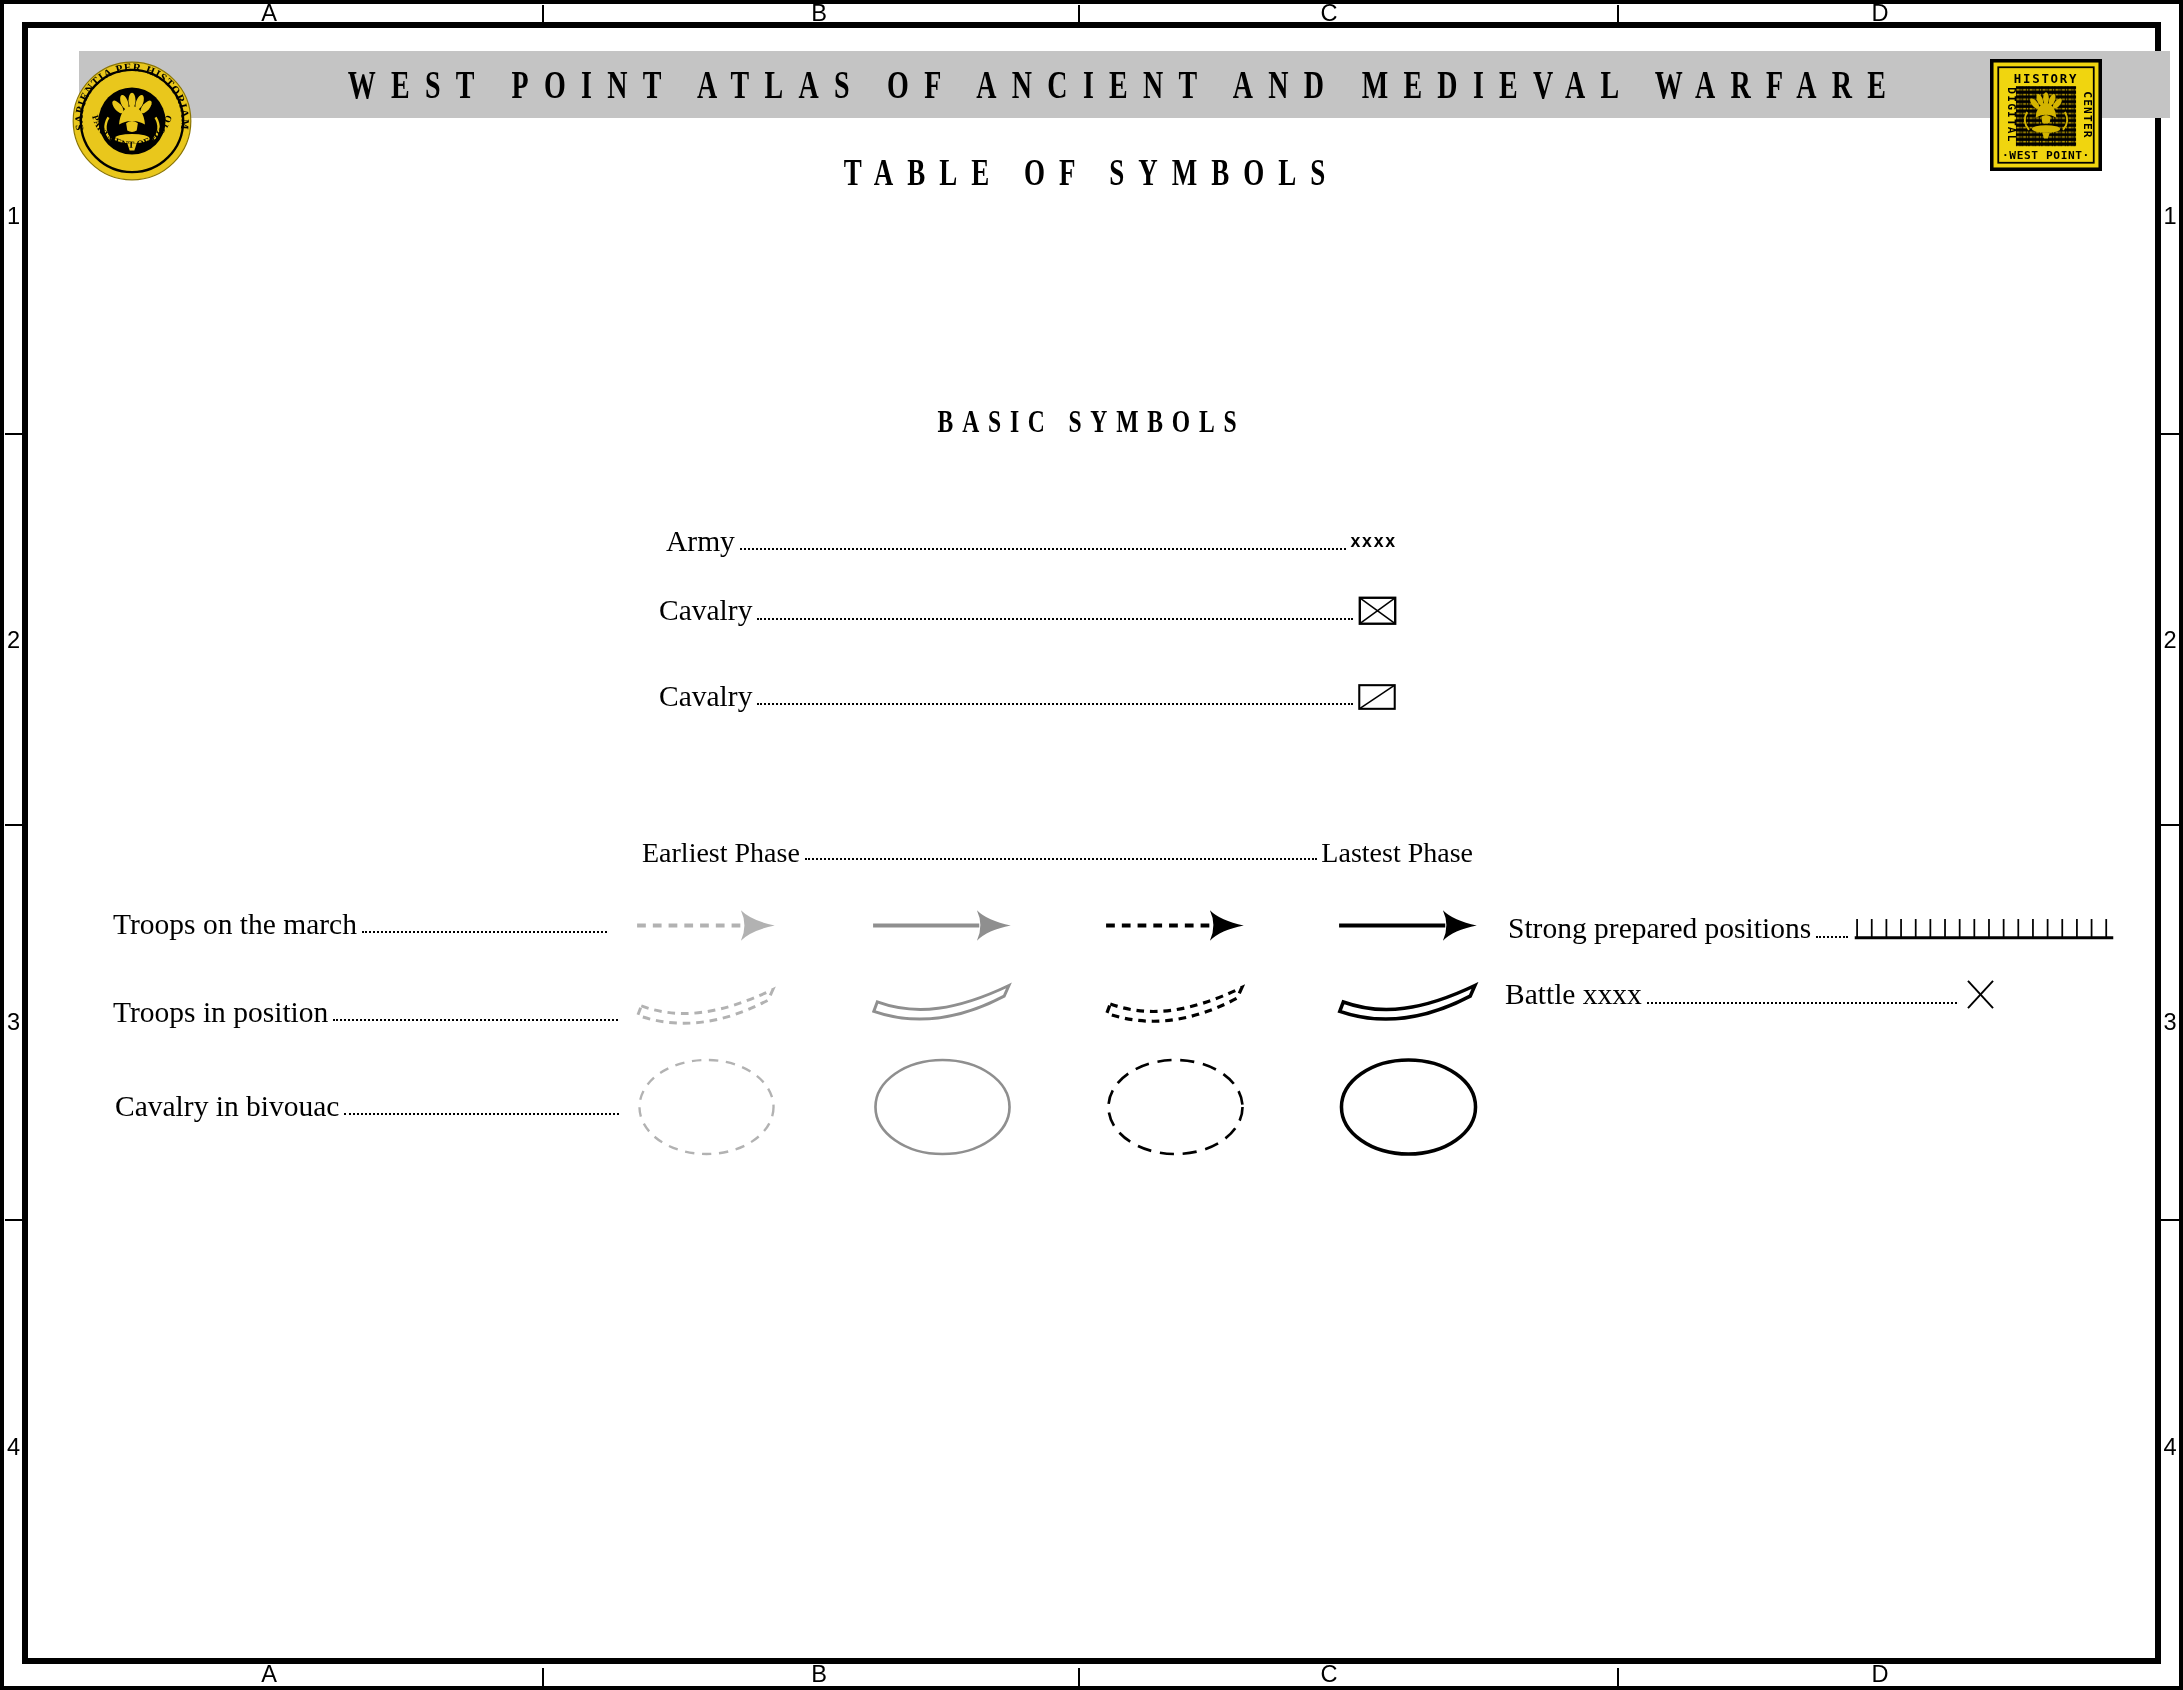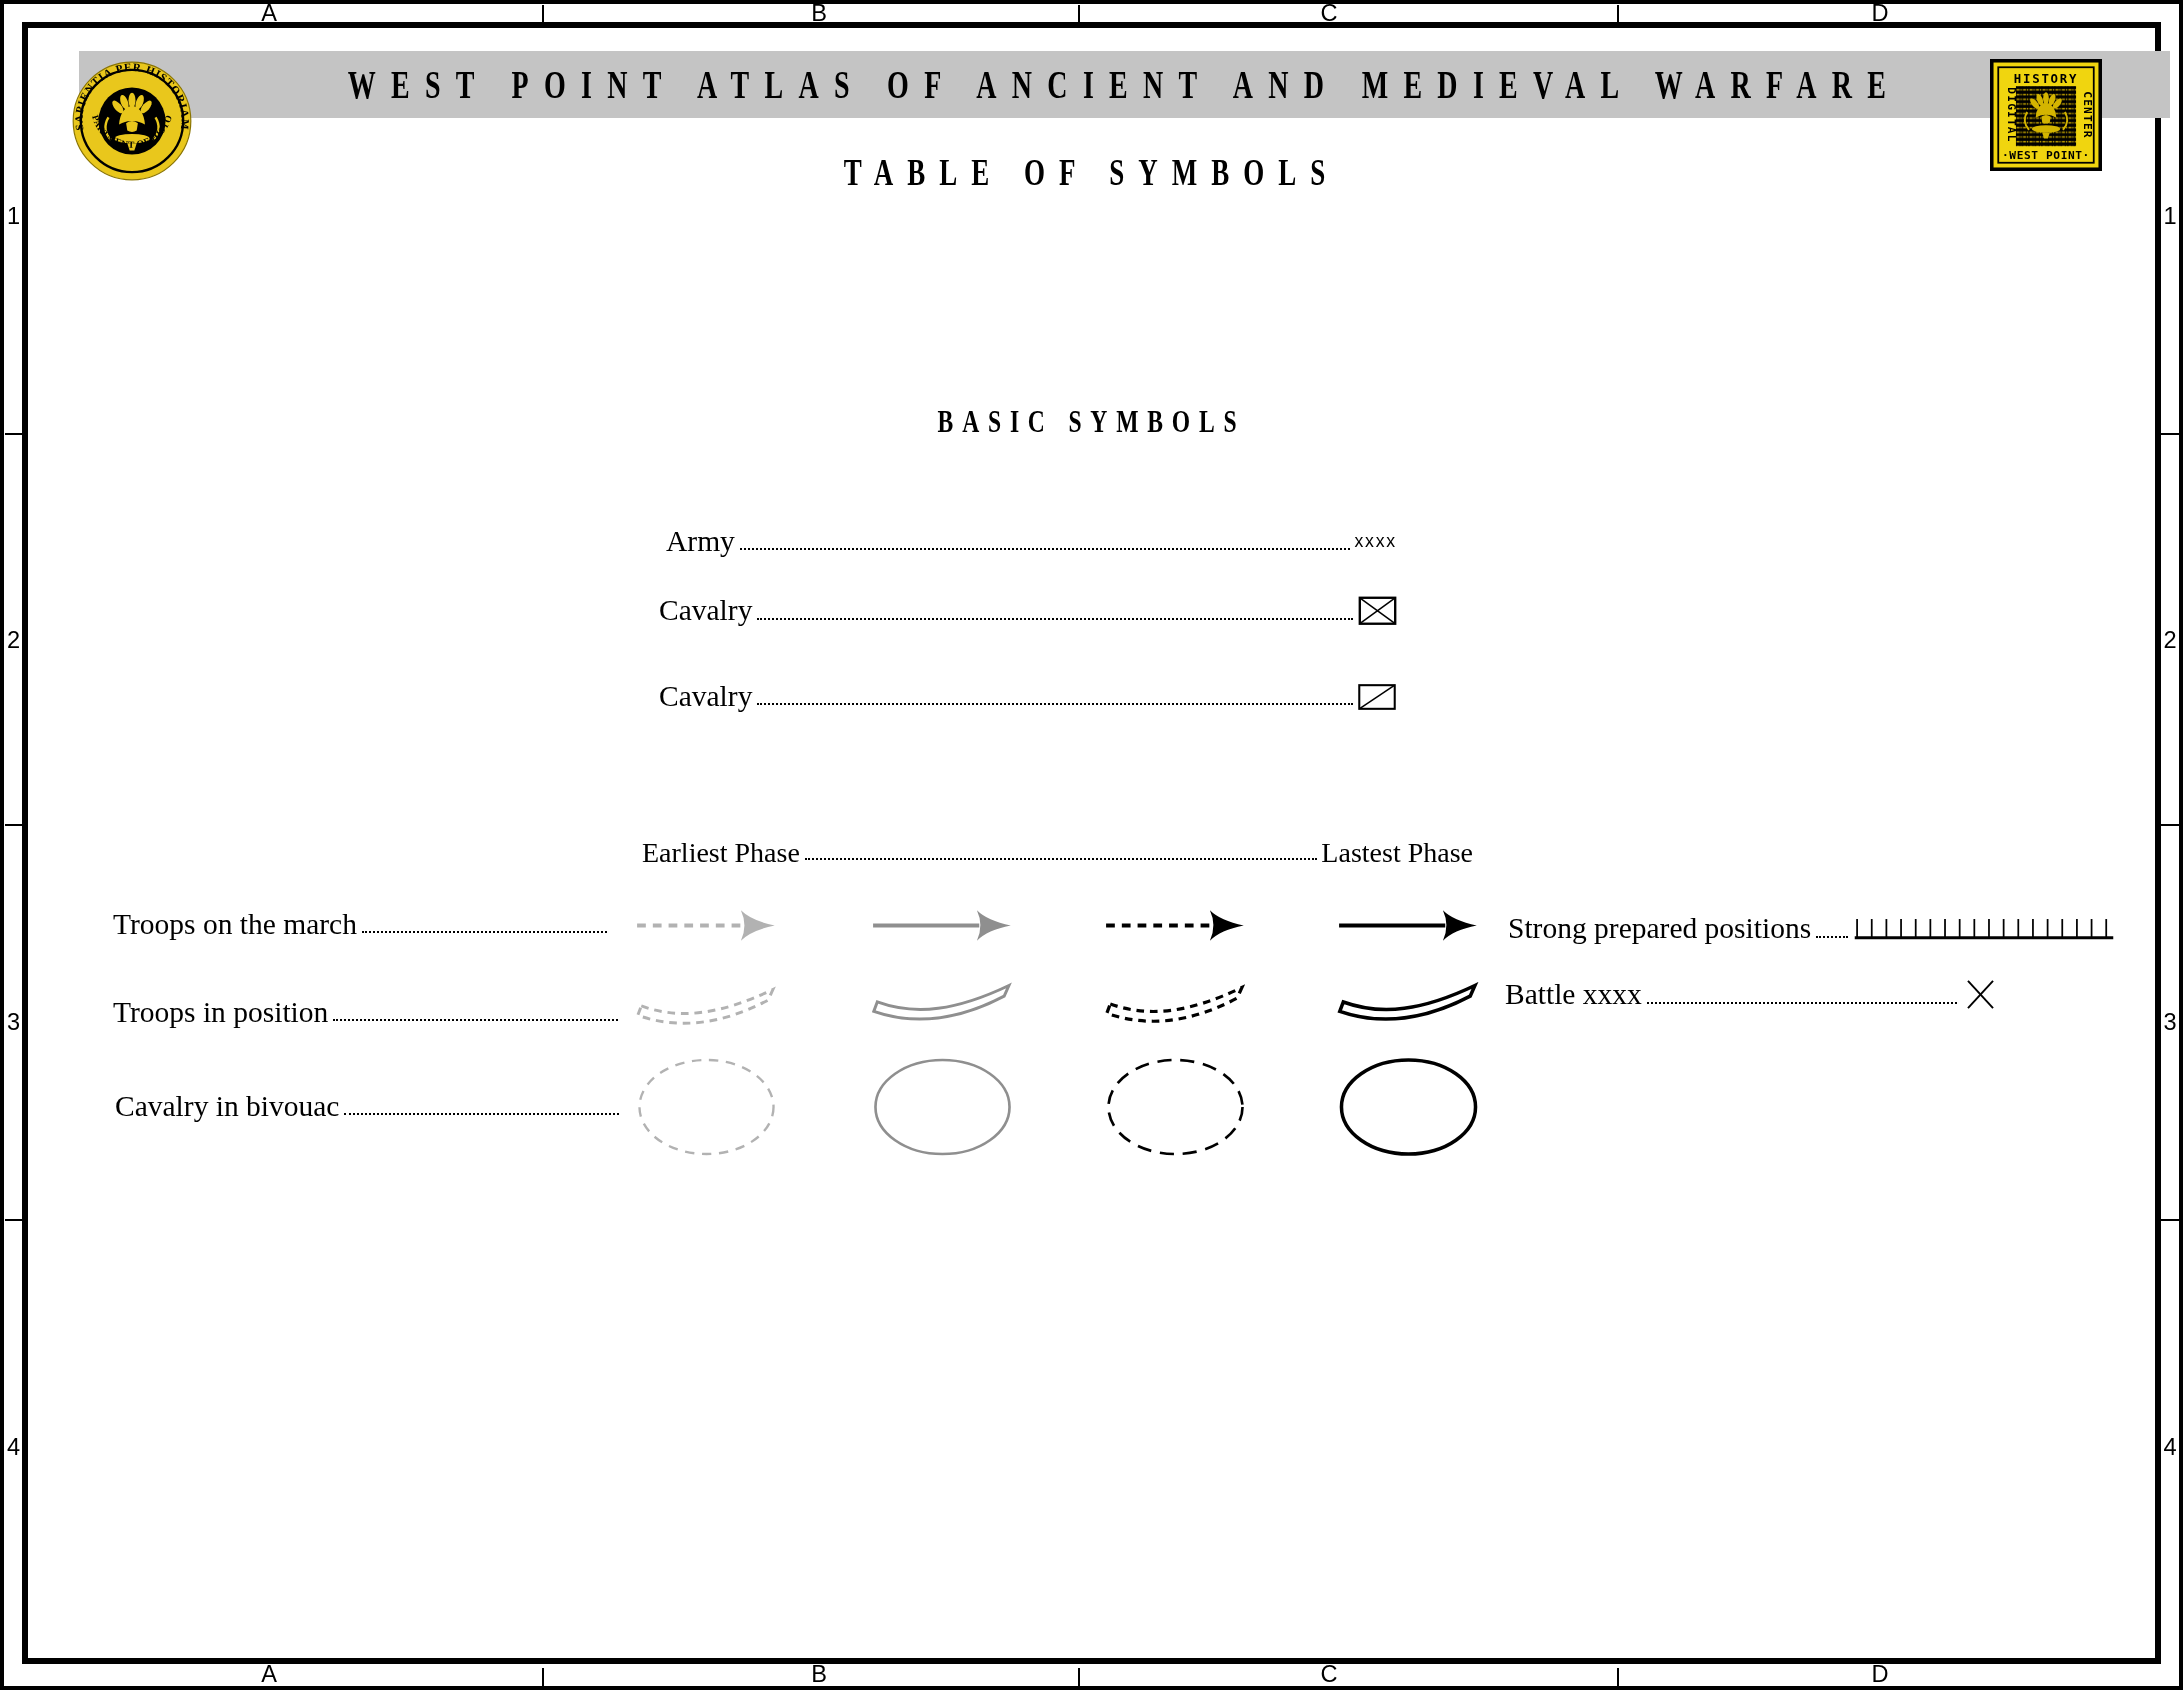--- a/index.html
+++ b/index.html
@@ -21,21 +21,21 @@
   .section-title{position:absolute;left:0;right:0;top:409px;text-align:center;font-weight:700;
               font-size:23.6px;letter-spacing:8.8px;transform:scaleY(1.3);}
 
   .seal{position:absolute;left:72px;top:61px;width:120px;height:120px;}
   .dhc-logo{position:absolute;left:1990px;top:59px;width:112px;height:112px;}
 
   .legend-row{position:absolute;display:flex;align-items:center;}
   .row-label{font-size:29.5px;line-height:1;white-space:nowrap;text-align:right;}
   .leader{flex:1 1 auto;height:0;border-bottom:2.9px dotted #000;margin:0 4.7px;
           align-self:flex-end;margin-bottom:9.4px;min-width:17.7px;}
-  .xxxx{font-family:"Liberation Sans",sans-serif;font-size:17.7px;letter-spacing:1.8px;line-height:1;}
+  .xxxx{font-family:"Liberation Sans",sans-serif;font-size:17.7px;letter-spacing:1.8px;line-height:1;font-weight:bold;}
   .sym{flex:0 0 auto;}
   .phase-sym{position:absolute;}
 </style>
 </head>
 <body>
 
 <div class="page">
 
   <div class="grid-label" style="left:269px;top:13.6px">A</div>
   <div class="grid-label" style="left:819px;top:13.6px">B</div>

